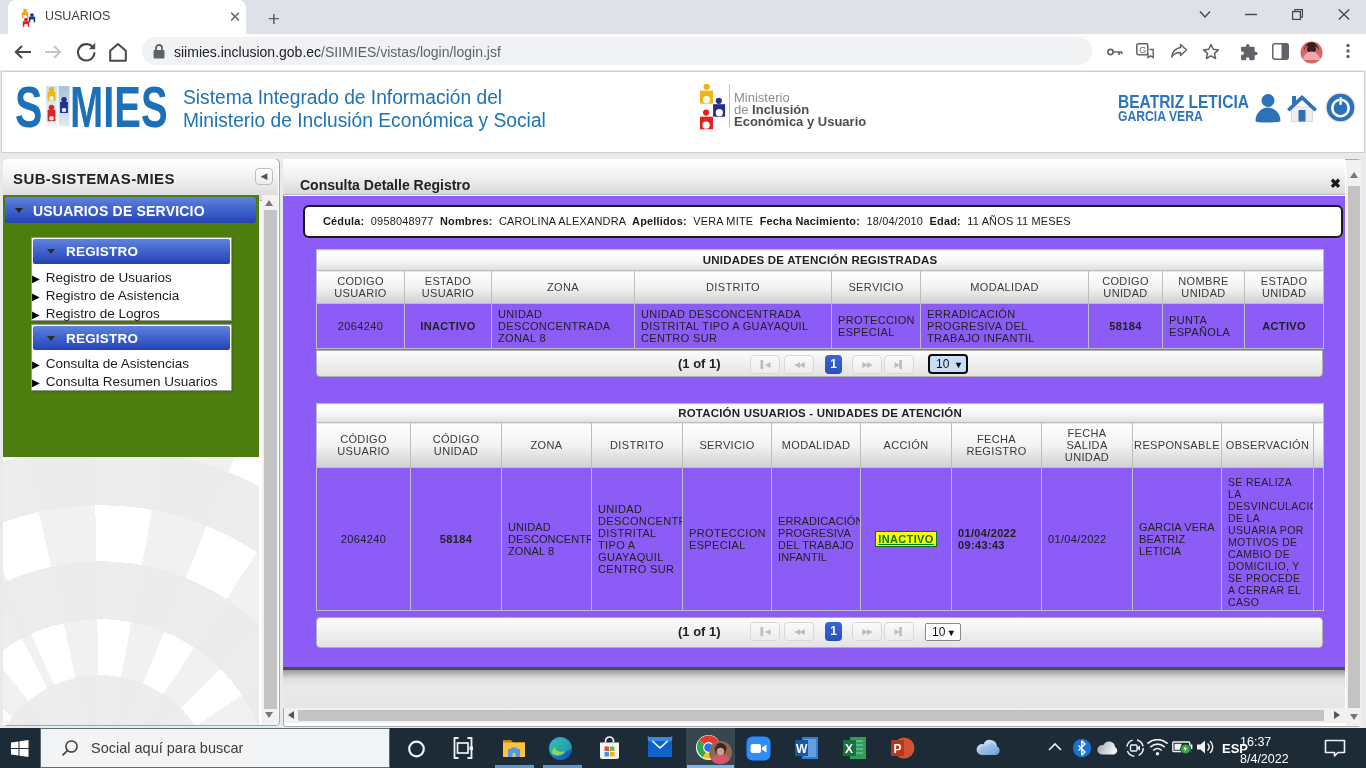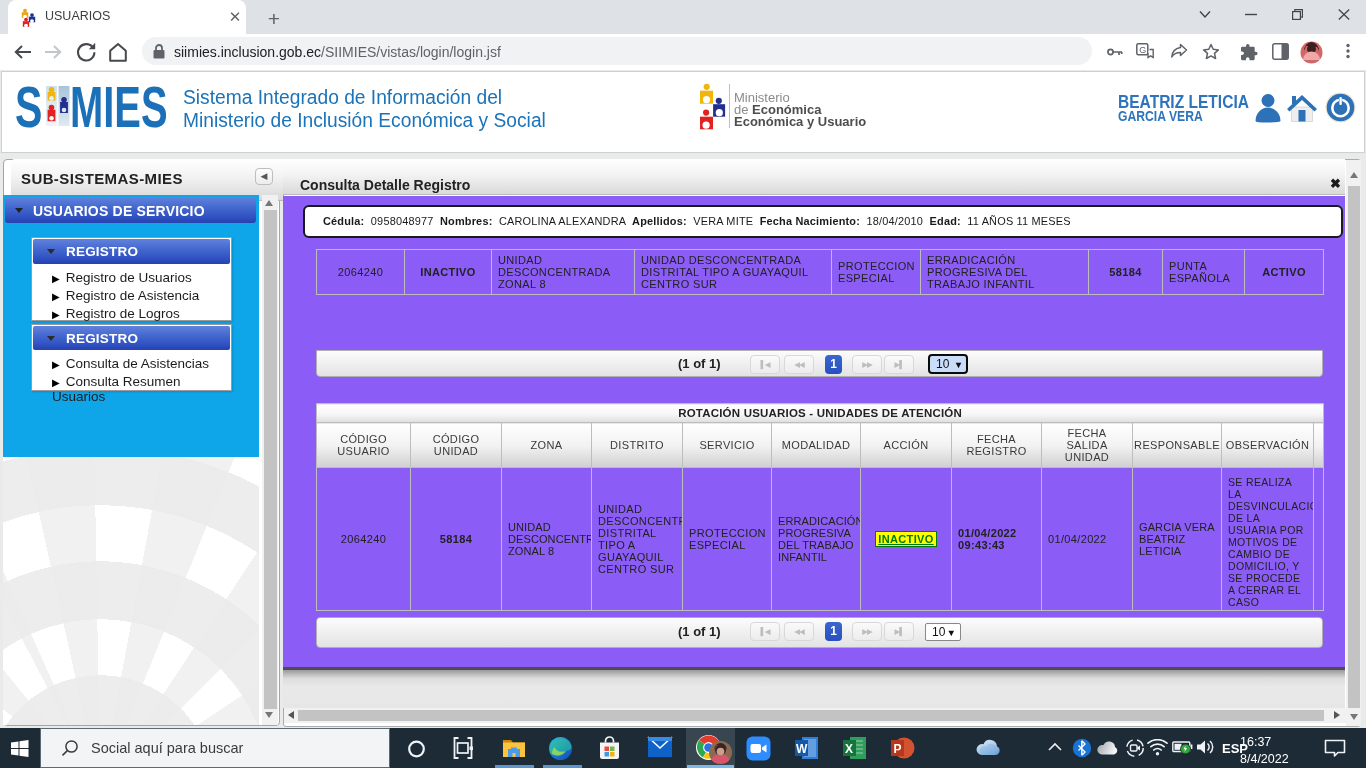--- a/index.html
+++ b/index.html
@@ -23,37 +23,37 @@
 #hdrpanel { left:1px; top:71px; width:1364px; height:82px; background:#fff; border:1px solid #cfcfcf; }
 #logoS { left:15px; top:74px; font-size:57px; font-weight:bold; color:#1c70b8; transform:scaleX(0.72); transform-origin:0 0; }
 #logoM { left:70px; top:74px; font-size:57px; font-weight:bold; color:#1c70b8; transform:scaleX(0.70); transform-origin:0 0; }
 #hdrtitle { left:183px; top:86px; font-size:20px; color:#1b73b8; line-height:23px; transform:scaleX(0.96); transform-origin:0 0; white-space:nowrap;}
 #username { left:1118px; top:94px; text-align:left; color:#2d74bc; font-weight:bold; transform:scaleX(0.84); transform-origin:0 0; white-space:nowrap;}
 #username .l1 { font-size:18.5px; letter-spacing:0px; line-height:16px; display:block;}
 #username .l2 { font-size:14.5px; line-height:12px; display:block;}
 
 
 #sidebar { left:3px; top:159px; width:277px; height:567px; background:#fff; border:1px solid #a5a5a5; border-radius:4px; }
-#sbtitle { left:8px; top:0px; width:275px; height:42px; background:linear-gradient(#ffffff,#f2f2f2 45%,#d8d8d8); border-bottom:1px solid #b9b9b9; border-radius:4px 4px 0 0;}
+#sbtitle { left:0px; top:0px; width:275px; height:42px; background:linear-gradient(#ffffff,#f2f2f2 45%,#d8d8d8); border-bottom:1px solid #b9b9b9; border-radius:4px 4px 0 0;}
 #sbtitle span { position:absolute; left:10px; top:11px; font-weight:bold; font-size:15px; color:#222; letter-spacing:0.4px;}
 #sbbtn { left:252px; top:9px; width:18px; height:17px; background:linear-gradient(#fdfdfd,#ececec); border:1px solid #bdbdbd; border-radius:4px; font-size:9px; color:#555; text-align:center; line-height:15px;}
-#sbcontent { left:0; top:36px; width:256px; height:530px; overflow:hidden; background:#0ea5e9;}
+#sbcontent { left:0; top:36px; width:256px; height:530px; overflow:hidden; background:#4d7c0f;}
 #fan { left:0; top:262px; width:256px; height:268px;
   background:
    repeating-radial-gradient(circle at 38% 124%, rgba(243,243,243,0) 0 56px, rgba(235,235,235,0.9) 56px 114px),
    repeating-conic-gradient(from -24deg at 38% 124%, #ffffff 0deg 11.5deg, #f1f1f1 11.5deg 23deg);
 }
 .bluebar { background:linear-gradient(180deg,#6182dd 0,#4468cf 40%,#3355c5 72%,#2441af 100%); color:#fff; font-weight:bold; }
 #mainmenu { left:2px; top:2px; width:251px; height:26px; font-size:14px; border-radius:3px; }
 #mainmenu span { position:absolute; left:28px; top:6px; letter-spacing:0.2px;}
 .tri { width:0; height:0; border-left:4px solid transparent; border-right:4px solid transparent; border-top:5px solid #2b2b2b; }
 .menubox { left:28px; width:201px; background:#fff; border:1px solid #9a9a9a; box-shadow:1px 1px 2px rgba(0,0,0,0.15); }
 .submenu { left:1px; top:1px; height:25px; font-size:13.5px; border-radius:2px; }
 .submenu span { position:absolute; left:33px; top:5px; letter-spacing:0.2px;}
-.mitem { position:absolute; left:20px; font-size:13.5px; color:#1c1c1c; }
+.mitem { position:absolute; left:0; font-size:13.5px; color:#1c1c1c; }
 .mitem b.ar { font-weight:normal; margin-right:6px; font-size:10px; color:#000; }
 
 
 .sbtrack { background:#f1f1f1; }
 .sbthumb { background:#c3c3c3; }
 .tu { width:0; height:0; border-left:4.5px solid transparent; border-right:4.5px solid transparent; border-bottom:6px solid #777; }
 .td2 { width:0; height:0; border-left:4.5px solid transparent; border-right:4.5px solid transparent; border-top:6px solid #777; }
 .tl { width:0; height:0; border-top:4.5px solid transparent; border-bottom:4.5px solid transparent; border-right:6px solid #555; }
 .tr { width:0; height:0; border-top:4.5px solid transparent; border-bottom:4.5px solid transparent; border-left:6px solid #555; }
 
@@ -208,21 +208,21 @@
     <rect x="2" y="8.7" width="13" height="13" fill="#f2b50d"></rect>
     <circle cx="8.5" cy="17.7" r="3.6" fill="#fff"></circle>
   <circle cx="20.8" cy="18.8" r="3.1" fill="#232e8d"></circle>
     <rect x="15.1" y="22.2" width="12" height="12.5" fill="#232e8d"></rect>
     <circle cx="21.3" cy="30.7" r="3.6" fill="#fff"></circle>
   <circle cx="8.1" cy="30.6" r="3.1" fill="#e02320"></circle>
     <rect x="2" y="34.7" width="13" height="12.6" fill="#e02320"></rect>
     <circle cx="8.1" cy="43.2" r="3.6" fill="#fff"></circle>
 </svg>
 <div class="abs" style="left:729px; top:84px; width:1.2px; height:44px; background:#c0c0c0;"></div>
-<div class="abs" style="left:734px; top:92px; font-size:13px; color:#8b8b8b; line-height:11.9px; white-space:nowrap;">Ministerio<br>de <b style="color:#4d4d4d;">Económica</b><br><b style="color:#4d4d4d;">Económica y Usuario</b></div>
+<div class="abs" style="left:734px; top:92px; font-size:13px; color:#8b8b8b; line-height:11.9px; white-space:nowrap;">Ministerio<br>de <b style="color:#4d4d4d;">Inclusión</b><br><b style="color:#4d4d4d;">Económica y Usuario</b></div>
 
 <div class="abs" id="username">
     <span class="l1">BEATRIZ LETICIA</span>
     <span class="l2">GARCIA VERA</span>
   </div>
 <svg class="abs" style="left:1253px; top:92px;" width="30" height="31" viewBox="0 0 30 31">
   <circle cx="15" cy="8.5" r="6.5" fill="#2d72b8"></circle>
   <path d="M2.5 29 a12.5 13.5 0 0 1 25 0 q0 1.5 -12.5 1.5 t-12.5 -1.5 z" fill="#2d72b8"></path>
 </svg>
 <svg class="abs" style="left:1286px; top:92px;" width="32" height="31" viewBox="0 0 32 31">
@@ -291,20 +291,34 @@
           <col style="width:87px">
           <col style="width:143px">
           <col style="width:197px">
           <col style="width:89px">
           <col style="width:168px">
           <col style="width:74px">
           <col style="width:82px">
           <col style="width:79px">
         </colgroup>
       <tbody>
+          <tr>
+            <th class="tblhead" colspan="9" style="height:21px;">UNIDADES DE ATENCIÓN REGISTRADAS</th>
+          </tr>
+      <tr>
+        <th class="colhead" style="height:33px;">CODIGO<br>USUARIO</th>
+            <th class="colhead">ESTADO<br>USUARIO</th>
+            <th class="colhead">ZONA</th>
+            <th class="colhead">DISTRITO</th>
+            <th class="colhead">SERVICIO</th>
+            <th class="colhead">MODALIDAD</th>
+            <th class="colhead">CODIGO<br>UNIDAD</th>
+            <th class="colhead">NOMBRE<br>UNIDAD</th>
+            <th class="colhead">ESTADO<br>UNIDAD</th>
+      </tr>
       <tr style="height:45px;">
         <td class="c">2064240</td>
             <td class="c"><b>INACTIVO</b></td>
             <td class="l">UNIDAD<br>DESCONCENTRADA<br>ZONAL 8</td>
             <td class="l">UNIDAD DESCONCENTRADA<br>DISTRITAL TIPO A GUAYAQUIL<br>CENTRO SUR</td>
             <td class="l">PROTECCION<br>ESPECIAL</td>
             <td class="l">ERRADICACIÓN<br>PROGRESIVA DEL<br>TRABAJO INFANTIL</td>
             <td class="c"><b>58184</b></td>
             <td class="l">PUNTA<br>ESPAÑOLA</td>
             <td class="c"><b>ACTIVO</b></td>

